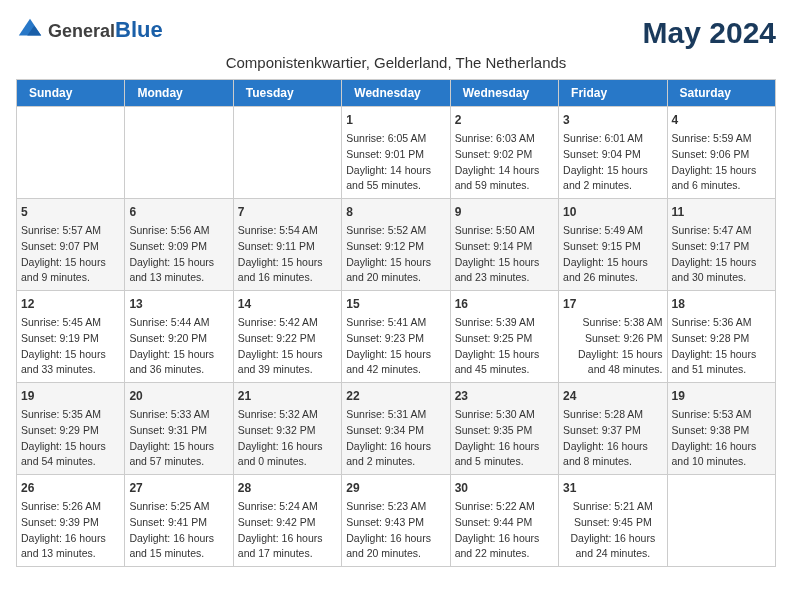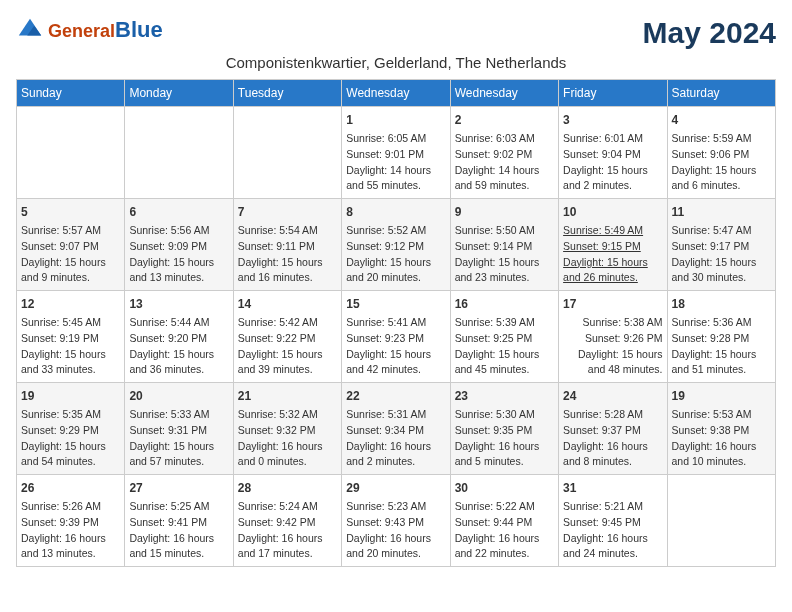--- a/index.html
+++ b/index.html
@@ -17,21 +17,21 @@
       margin-bottom: 4px;
     }
     .logo {
       display: flex;
       align-items: center;
       gap: 4px;
     }
     .logo-text-general {
       font-size: 18px;
       font-weight: bold;
-      color: #c2410c;
+      color: #404040;
     }
     .logo-text-blue {
       font-size: 22px;
       font-weight: bold;
       color: #1a5fa8;
     }
     .logo-icon {
       width: 28px;
       height: 28px;
     }
@@ -48,24 +48,24 @@
       margin-bottom: 8px;
     }
     table {
       width: 100%;
       border-collapse: collapse;
       font-size: 11px;
     }
     thead tr th {
       background-color: #2878c8;
       color: #fff;
-      padding: 6px 4px;
+      padding: 6px 12px;
       text-align: left;
       font-size: 12px;
-      font-weight: normal;
+      font-weight: bold;
       border: 1px solid #ccc;
     }
     tbody tr td {
       border: 1px solid #ccc;
       vertical-align: top;
       padding: 4px;
       min-height: 70px;
       height: 80px;
       background: #fff;
       color: #333;
@@ -184,21 +184,21 @@
         </td>
         <td>
           <span class="day-number">9</span>
           <div class="day-info" style="white-space: pre-line;">Sunrise: 5:50 AM
 Sunset: 9:14 PM
 Daylight: 15 hours
 and 23 minutes.</div>
         </td>
         <td>
           <span class="day-number">10</span>
-          <div class="day-info" style="white-space: pre-line; text-decoration: underline;">Sunrise: 5:49 AM
+          <div class="day-info" style="white-space: pre-line;">Sunrise: 5:49 AM
 Sunset: 9:15 PM
 Daylight: 15 hours
 and 26 minutes.</div>
         </td>
         <td>
           <span class="day-number">11</span>
           <div class="day-info" style="white-space: pre-line;">Sunrise: 5:47 AM
 Sunset: 9:17 PM
 Daylight: 15 hours
 and 30 minutes.</div>
@@ -337,21 +337,21 @@
         </td>
         <td>
           <span class="day-number">30</span>
           <div class="day-info" style="white-space: pre-line;">Sunrise: 5:22 AM
 Sunset: 9:44 PM
 Daylight: 16 hours
 and 22 minutes.</div>
         </td>
         <td>
           <span class="day-number">31</span>
-          <div class="day-info" style="white-space: pre-line;">Sunrise: 5:21 AM
+          <div class="day-info" style="white-space: pre-line; text-align: center;">Sunrise: 5:21 AM
 Sunset: 9:45 PM
 Daylight: 16 hours
 and 24 minutes.</div>
         </td>
         <td class="empty-cell"></td>
       </tr>
     </tbody>
 </table>
 
 </body></html>

